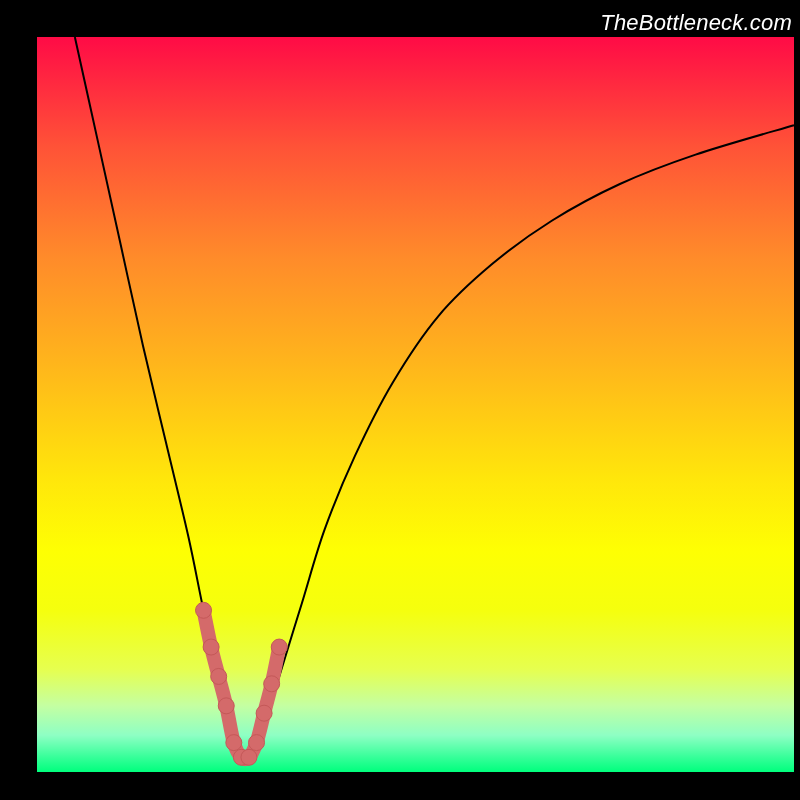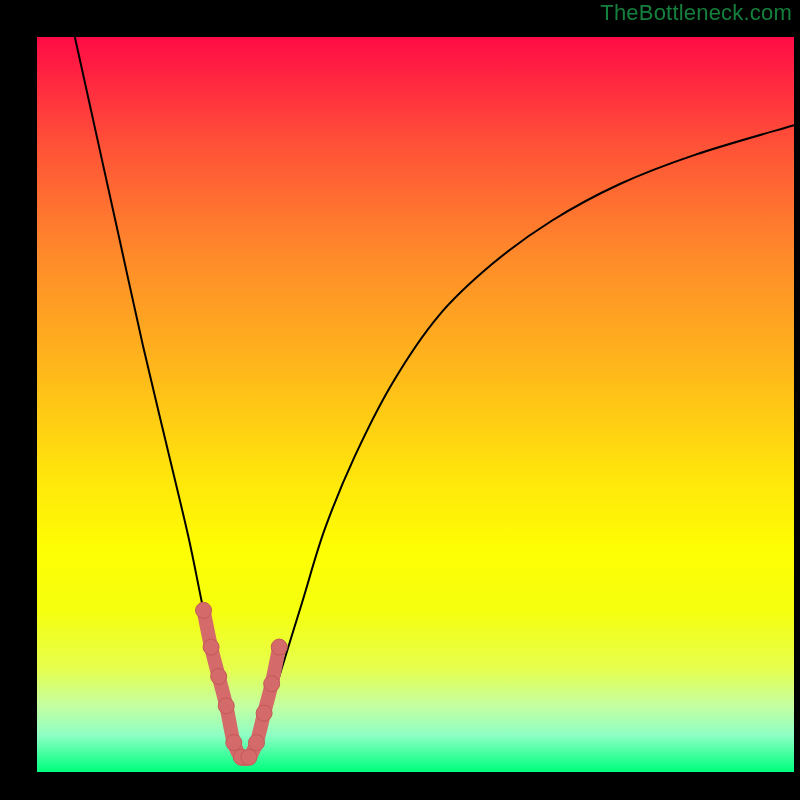--- a/index.html
+++ b/index.html
@@ -34,26 +34,27 @@
       #feff03 70%,
       #f5ff0e 78%,
       #e6ff4f 86%,
       #c4ffa2 91%,
       #8effc4 95%,
       #36ff99 98%,
       #00ff7d 100%);
   }
   .watermark {
     position: absolute;
-    top: 0;
+    top: 10px;
     right: 8px;
-    color: #15803d;
+    color: #ffffff;
     font-size: 22px;
     letter-spacing: 0.2px;
     font-weight: 400;
+    font-style: italic;
   }
   svg.curve {
     position: absolute;
     left: 0; top: 0;
     width: 757px;
     height: 735px;
     overflow: visible;
   }
 </style>
 </head>

